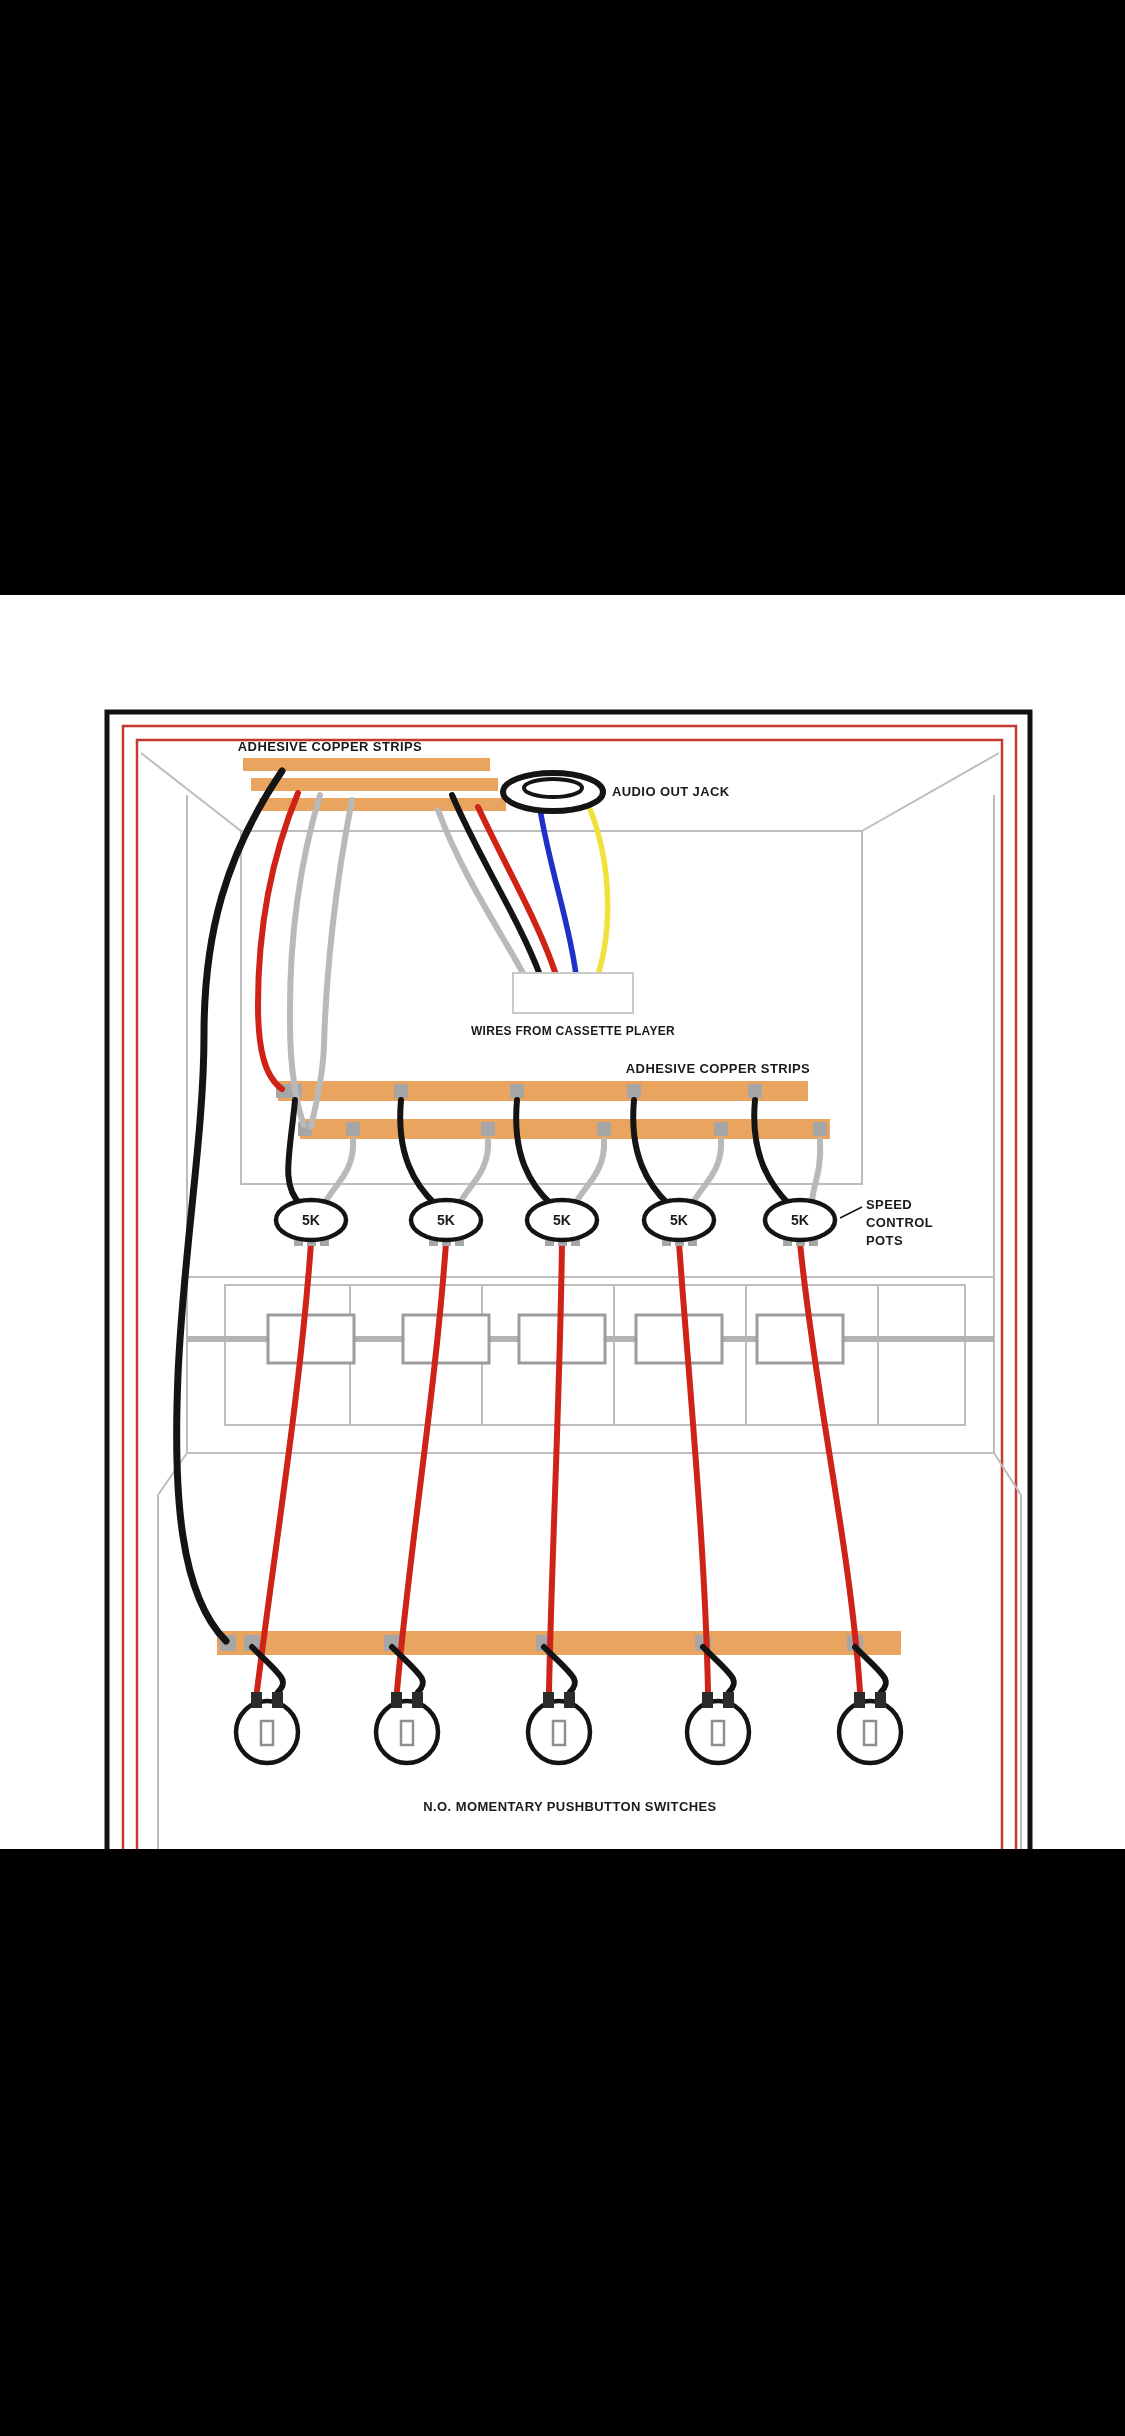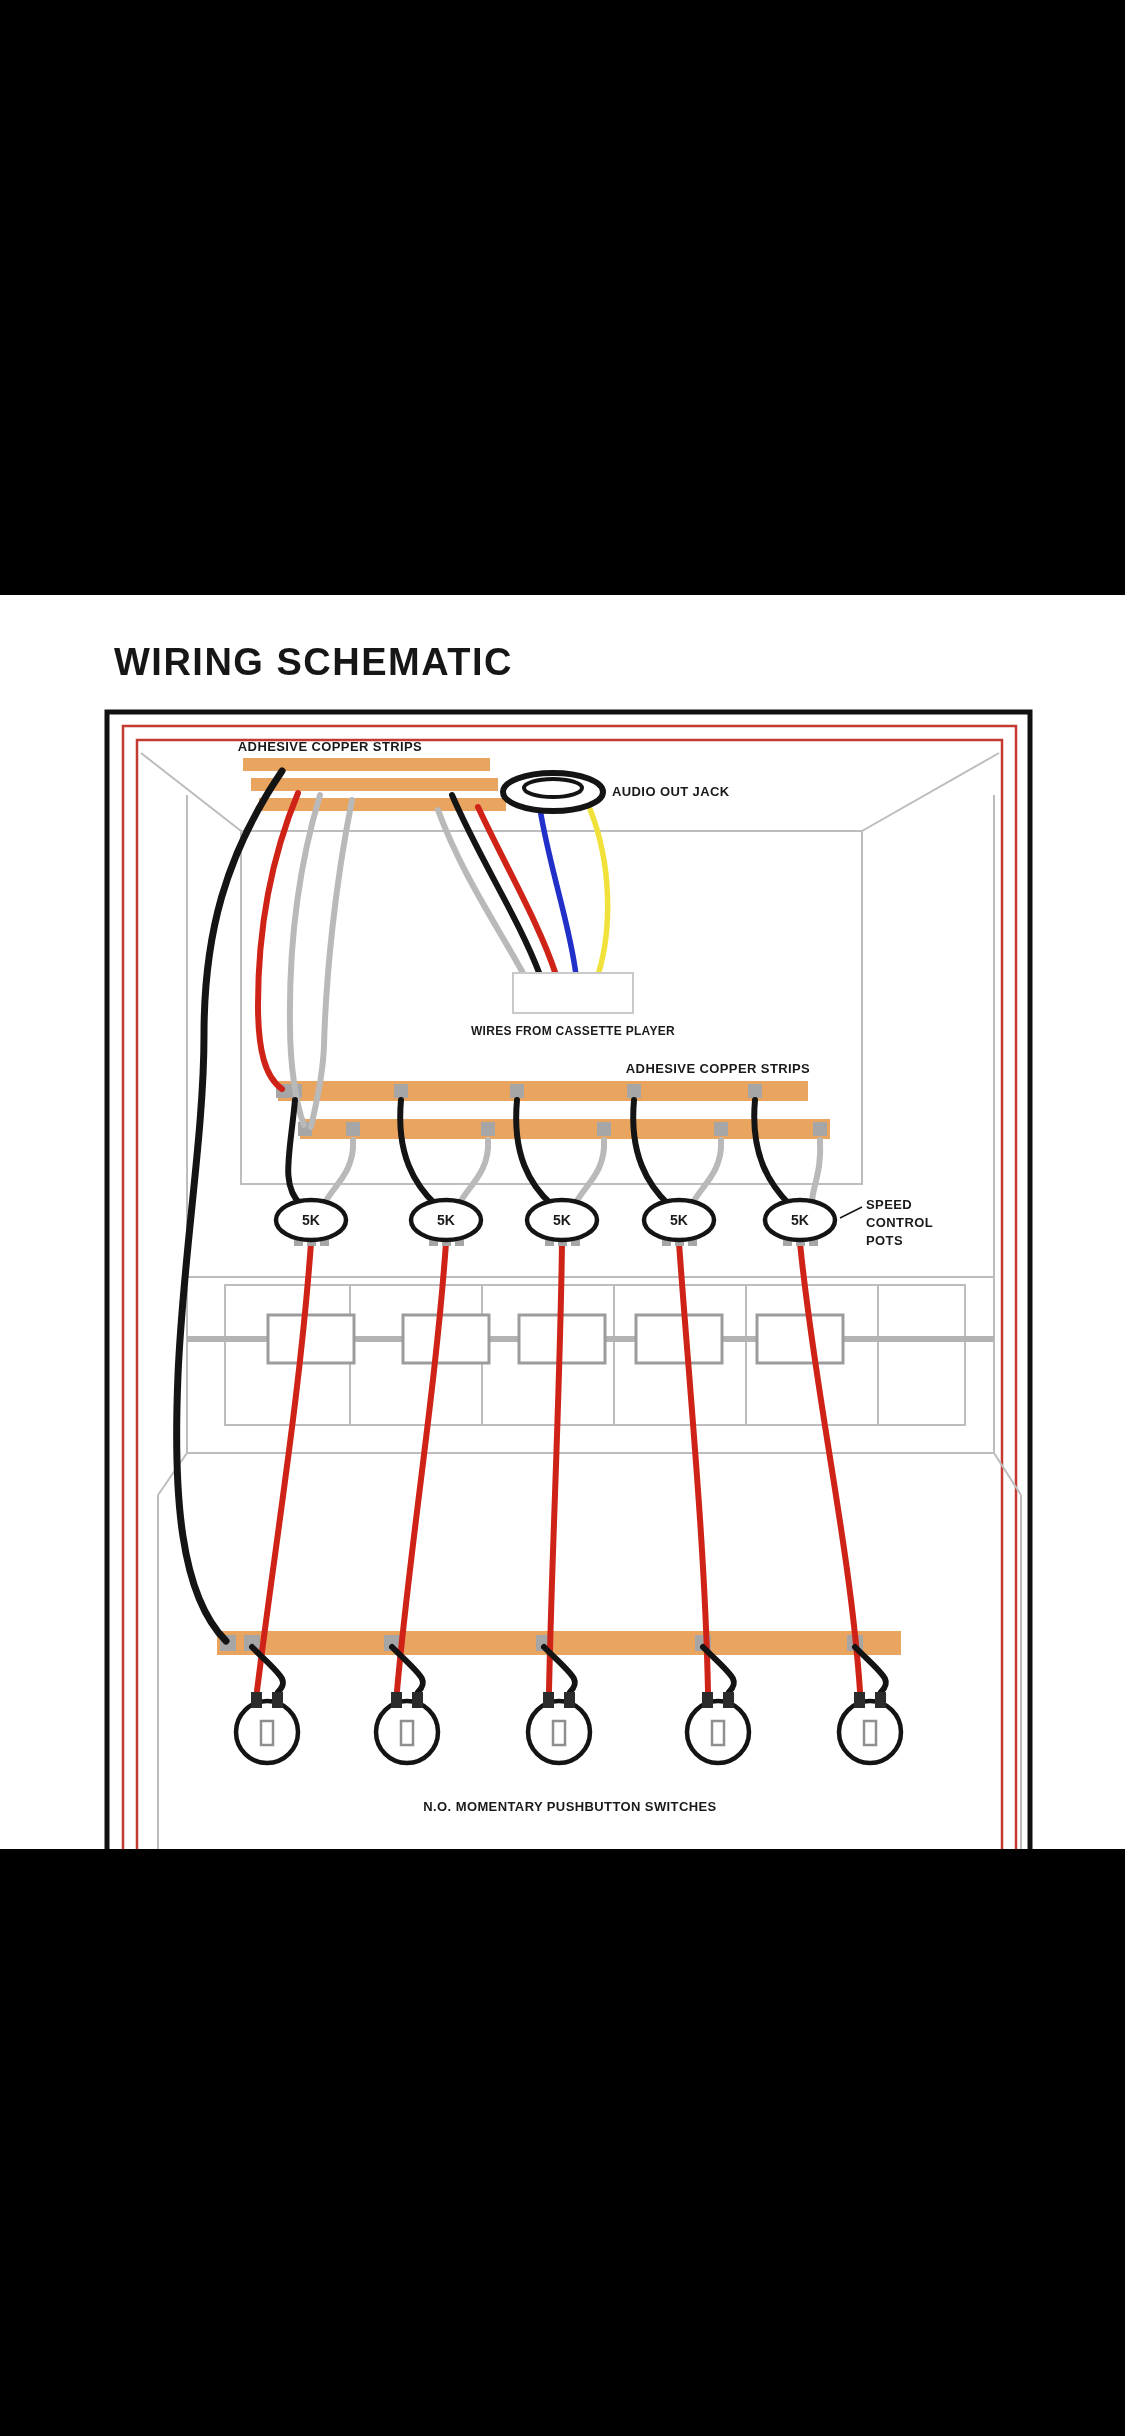--- a/index.html
+++ b/index.html
@@ -21,21 +21,20 @@
   .pad{fill:#a6a6a6;}
   .lbl{font:700 13px "Liberation Sans",sans-serif;fill:#1a1a1a;letter-spacing:.4px;}
   .lbl-sm{font:700 12px "Liberation Sans",sans-serif;fill:#1a1a1a;letter-spacing:.3px;}
   .pot-txt{font:700 14px "Liberation Sans",sans-serif;fill:#1a1a1a;}
 </style>
 </head>
 <body>
 
 <div class="screen">
   <div class="panel">
-    <h1 class="page-title">WIRING SCHEMATIC</h1>
 
     <svg class="diagram-svg" width="1125" height="1254" viewBox="0 0 1125 1254">
 
       <g>
         <rect x="107" y="117" width="923" height="1220" fill="none" stroke="#111111" stroke-width="5"></rect>
         <rect x="123" y="131" width="893" height="1200" fill="none" stroke="#c33a31" stroke-width="2.5"></rect>
         <rect x="137" y="145" width="865" height="1200" fill="none" stroke="#c33a31" stroke-width="2.5"></rect>
       </g>
 
       <g>

